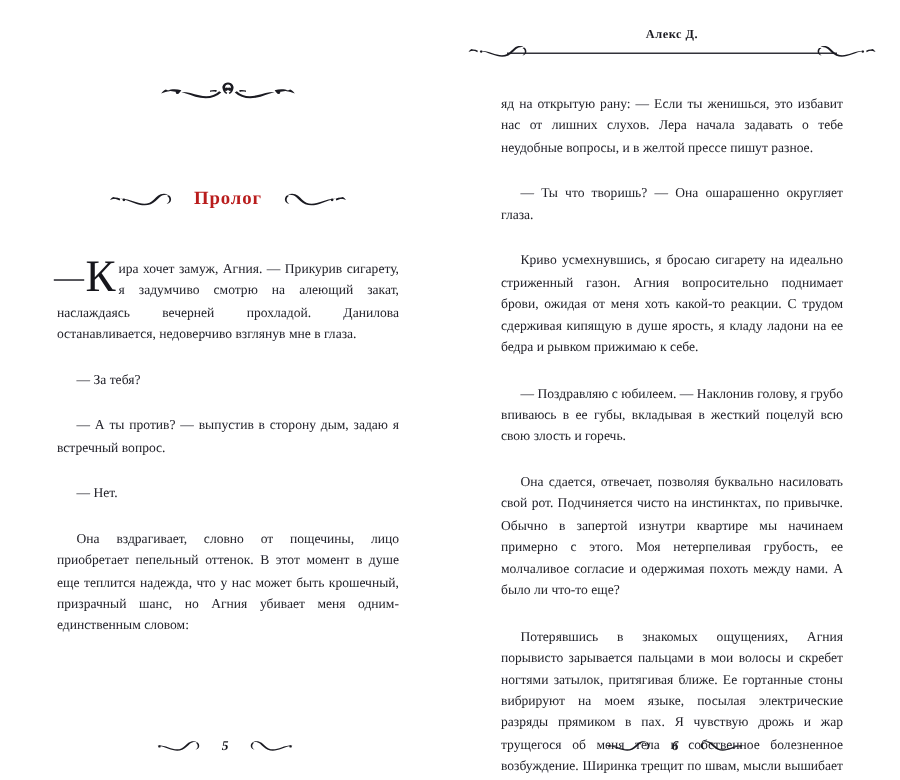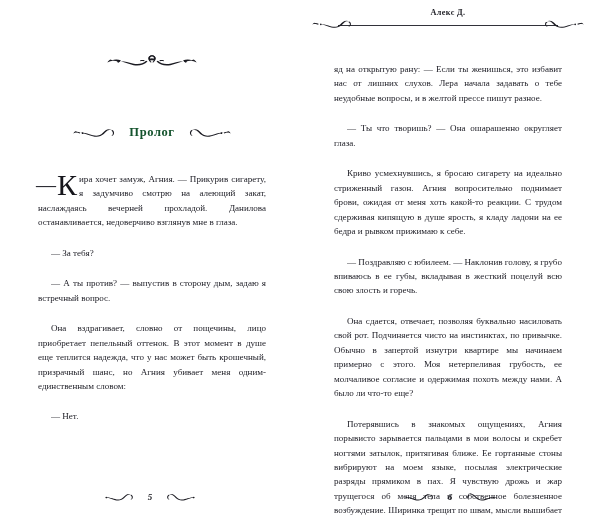--- a/index.html
+++ b/index.html
@@ -41,21 +41,21 @@
     background: #ffffff;
   }
 
   .page-left  { padding: 0 18px 0 22px; }
   .page-right { padding: 0 22px 0 18px; }
 
   
   .running-head {
     position: relative;
     height: 46px;
-    padding-top: 8px;
+    padding-top: 18px;
     box-sizing: border-box;
   }
   .running-head .rh-title {
     text-align: center;
     font-size: 8.2px;
     font-weight: bold;
     letter-spacing: 0.35px;
     color: #1b1b22;
     line-height: 10px;
   }
@@ -98,21 +98,21 @@
     justify-content: center;
     gap: 14px;
     margin-top: 34px;
     margin-bottom: 28px;
     height: 24px;
   }
   .chapter-head .ch-title {
     font-size: 12.5px;
     font-weight: bold;
     letter-spacing: 0.6px;
-    color: #14532d;
+    color: #b91c1c;
     white-space: nowrap;
   }
   .chapter-head .ch-orn { line-height: 0; }
 
   
   .body-text {
     font-size: 9.05px;
     line-height: 14.45px;
     text-align: justify;
     text-justify: inter-word;
@@ -221,22 +221,22 @@
             <path d="M2.6 6.3C1.6 6.7.8 7.5.3 8.4c1.3-.6 2.7-1 4.2-1.1l-1.9-1z"></path>
           </g>
         </svg>
       </span>
     </div>
 
     <div class="body-text">
       <p class="dropcap-para noindent"><span class="dash">—</span><span class="dropcap">К</span><span>ира хочет замуж, Агния. — Прикурив сигарету, я задумчиво смотрю на алеющий закат, наслаждаясь вечерней прохладой. Данилова останавливается, недоверчиво взглянув мне в глаза.</span></p>
       <p>— За тебя?</p>
       <p>— А ты против? — выпустив в сторону дым, задаю я встречный вопрос.</p>
+      <p>— Нет.</p>
       <p>Она вздрагивает, словно от пощечины, лицо приобретает пепельный оттенок. В этот момент в душе еще теплится надежда, что у нас может быть крошечный, призрачный шанс, но Агния убивает меня одним-единственным словом:</p>
-      <p>— Нет.</p>
     </div>
 
     <div class="folio">
       <span class="f-orn">
         <svg width="32" height="12" viewBox="0 0 32 12">
           <g class="ink">
             <path d="M29.5 3.8c-1.9-1.1-4.2-.9-5.9.4-1.6 1.2-2.8 3-4.7 3.8-2.7 1.2-5.8.2-8.5-.7-2.4-.8-4.9-1.5-7.5-1.4 2.5.5 5 1.4 7.4 2.3 3 1.1 6.3 1.9 9.2.6 2.1-.9 3.5-2.6 5.1-4 1.3-1.1 3.1-1.5 4.9-1z"></path>
             <path d="M29.5 3.8c1.1.7 1.6 2 1.2 3.2-.4 1-1.4 1.7-2.4 1.6.9-.4 1.5-1.1 1.5-2 .1-1-.5-2-1.4-2.4l1.1-.4z"></path>
             <circle cx="4.3" cy="6.6" r="0.8"></circle>
           </g>

